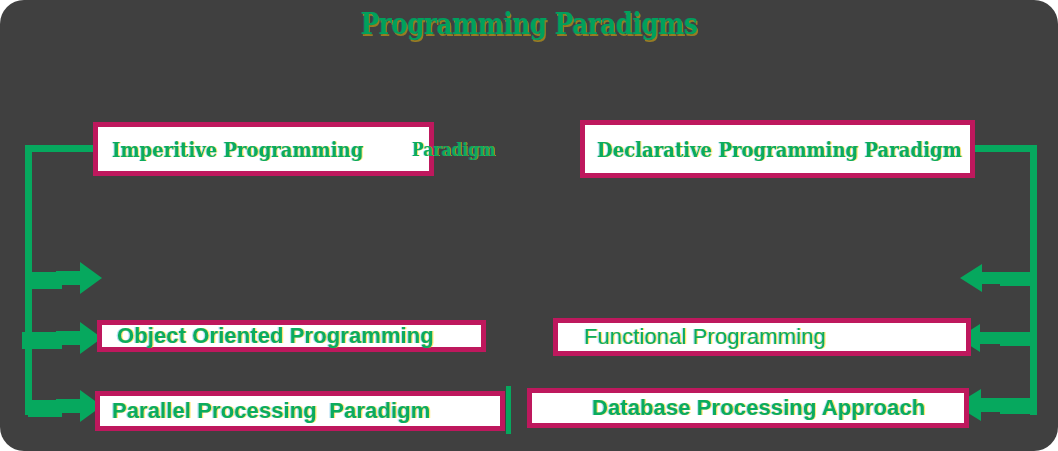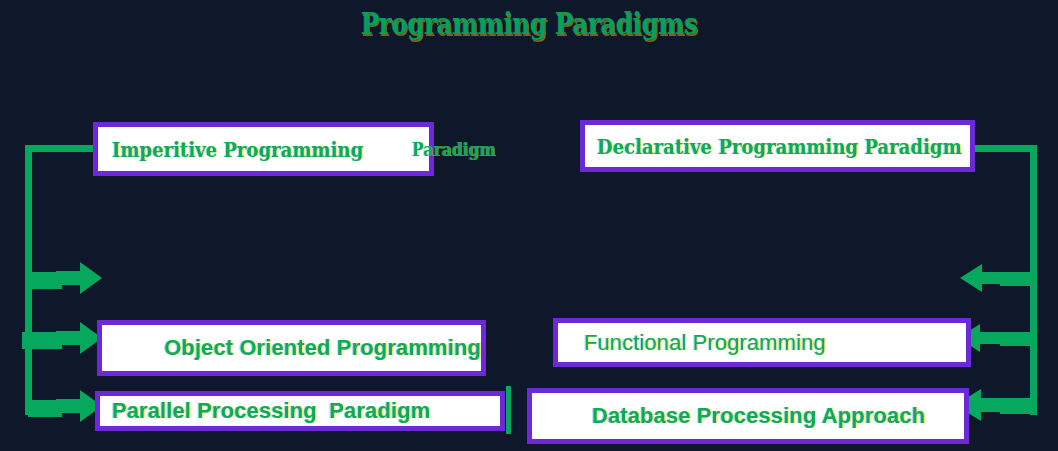--- a/index.html
+++ b/index.html
@@ -4,23 +4,24 @@
 <style>
   html, body {
     margin: 0;
     padding: 0;
     background: #ffffff;
   }
   #page {
     position: relative;
     width: 1058px;
     height: 451px;
-    background: #0f172a;
+    background: #404040;
     overflow: hidden;
     font-family: "Liberation Sans", sans-serif;
+    border-radius: 24px;
   }
 
   
   .title {
     position: absolute;
     left: 0;
     top: 6px;
     width: 1058px;
     text-align: center;
     font-family: "DejaVu Serif", serif;
@@ -31,21 +32,21 @@
     text-shadow: 1.5px 1.5px 0 rgba(255,200,0,0.45), -1px 0 0 rgba(0,160,210,0.25);
     white-space: nowrap;
     transform: scaleX(0.82);
     transform-origin: center top;
   }
 
   
   .box {
     position: absolute;
     box-sizing: border-box;
-    border: 5px solid #6d28d9;
+    border: 5px solid #be185d;
     background: #ffffff;
     display: flex;
     align-items: center;
     z-index: 3;
   }
   .box span {
     white-space: pre;
     color: #0bab5e;
     text-shadow: 1.2px 0 0 rgba(255,210,0,0.55), -1.2px 0 0 rgba(0,150,220,0.30);
   }
@@ -139,34 +140,34 @@
   </div>
 
   <div class="bar" style="left:506px; top:386px; width:5px; height:48px;"></div>
 
   <div class="box" style="left:93px; top:122px; width:341px; height:54px; padding-left:14px;">
     <span class="serif-lbl">Imperitive Programming </span>
     <span class="serif-lbl small">Paradigm</span>
   </div>
 
 
-  <div class="box" style="left:97px; top:320px; width:389px; height:56px; padding-left:15px;justify-content:flex-end;">
+  <div class="box" style="left:97px; top:320px; width:389px; height:32px; padding-left:15px;">
     <span class="sans-lbl">Object Oriented Programming</span>
   </div>
 
   <div class="box" style="left:95px; top:391px; width:410px; height:40px; padding-left:12px;">
     <span class="sans-lbl">Parallel Processing  Paradigm</span>
   </div>
 
-  <div class="box" style="left:580px; top:120px; width:395px; height:52px; padding-left:12px;">
+  <div class="box" style="left:580px; top:120px; width:395px; height:58px; padding-left:12px;">
     <span class="serif-lbl">Declarative Programming Paradigm</span>
   </div>
 
 
-  <div class="box" style="left:553px; top:318px; width:418px; height:49px; padding-left:26px;">
+  <div class="box" style="left:553px; top:318px; width:418px; height:38px; padding-left:26px;">
     <span class="sans-lbl thin">Functional Programming</span>
   </div>
 
-  <div class="box" style="left:527px; top:388px; width:442px; height:56px; padding-left:60px;">
+  <div class="box" style="left:527px; top:388px; width:442px; height:40px; padding-left:60px;">
     <span class="sans-lbl">Database Processing Approach</span>
   </div>
 
 </div>
 
 </body></html>

